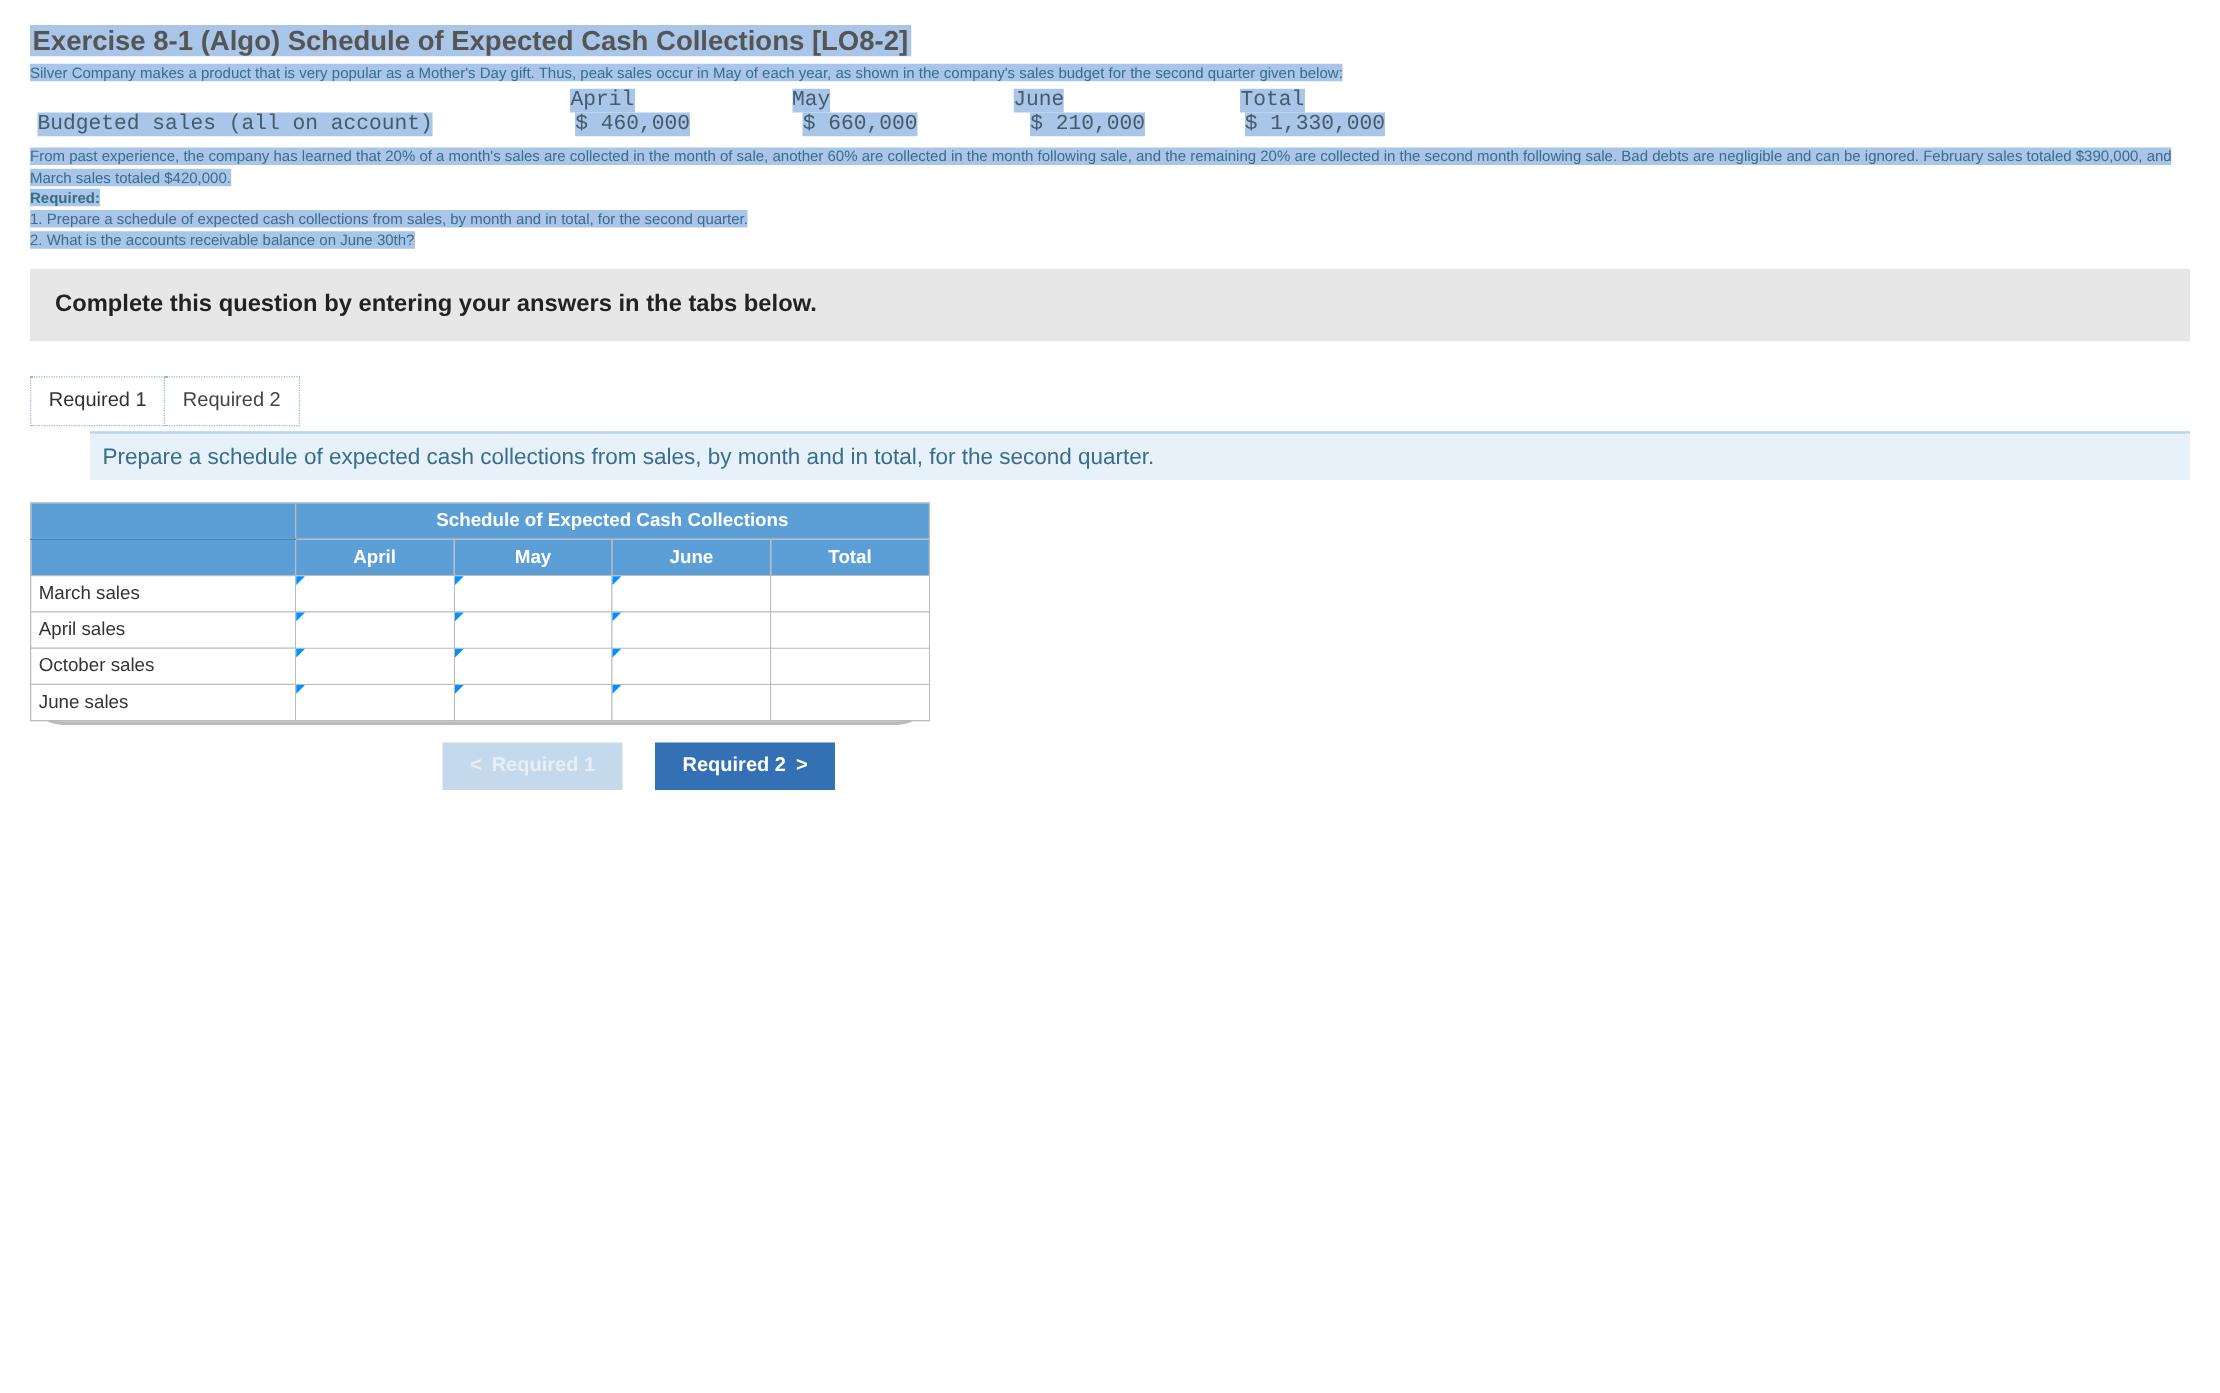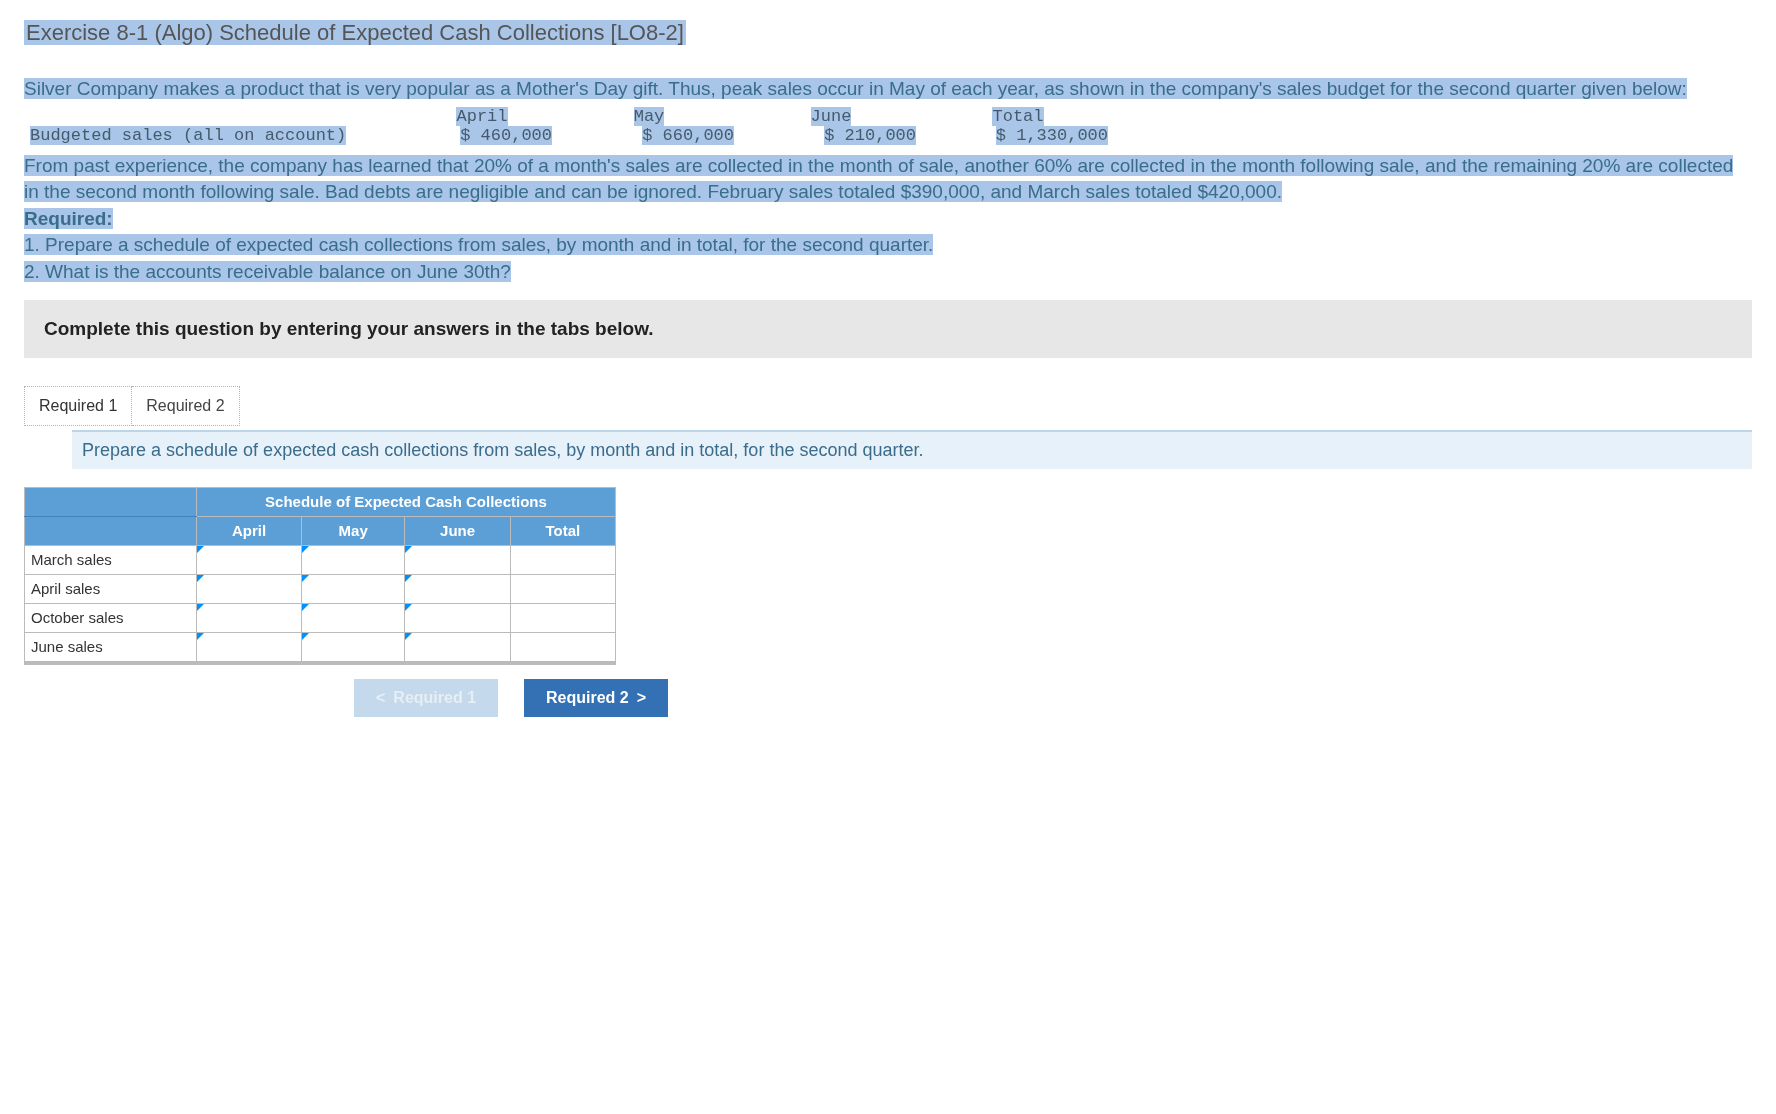--- a/index.html
+++ b/index.html
@@ -7,31 +7,31 @@
     font-family: Arial, Helvetica, sans-serif;
     background: #ffffff;
     color: #333;
     font-size: 16px;
   }
   .page {
     padding: 20px 24px;
   }
   .title {
     font-size: 22px;
-    font-weight: normal;
+    font-weight: bold;
     color: #555;
-    margin-bottom: 30px;
+    margin-bottom: 4px;
   }
   .title .sel {
     background: #a9c6e8;
     padding: 0 2px;
   }
   .problem-text {
     color: #3a6c8c;
-    font-size: 19px;
+    font-size: 12px;
     line-height: 1.4;
   }
   .problem-text .sel {
     background: #a9c6e8;
   }
   .problem-text .bold {
     font-weight: bold;
   }
   .budget-table {
     font-family: "Courier New", monospace;
@@ -80,22 +80,23 @@
     background: #e6f1f9;
     border-top: 2px solid #bcd5e8;
     padding: 8px 10px;
     font-size: 18px;
     color: #3a6c8c;
     margin-top: 4px;
     margin-left: 48px;
   }
   .schedule-wrap {
     margin-top: 18px;
-    width: 592px;
+    width: 720px;
     border-bottom: 3px solid #bbb;
+    border-radius: 26px;
   }
   table.schedule {
     border-collapse: collapse;
     width: 100%;
   }
   table.schedule td, table.schedule th {
     border: 1px solid #bbb;
     font-size: 15px;
     padding: 3px 6px;
     height: 22px;

